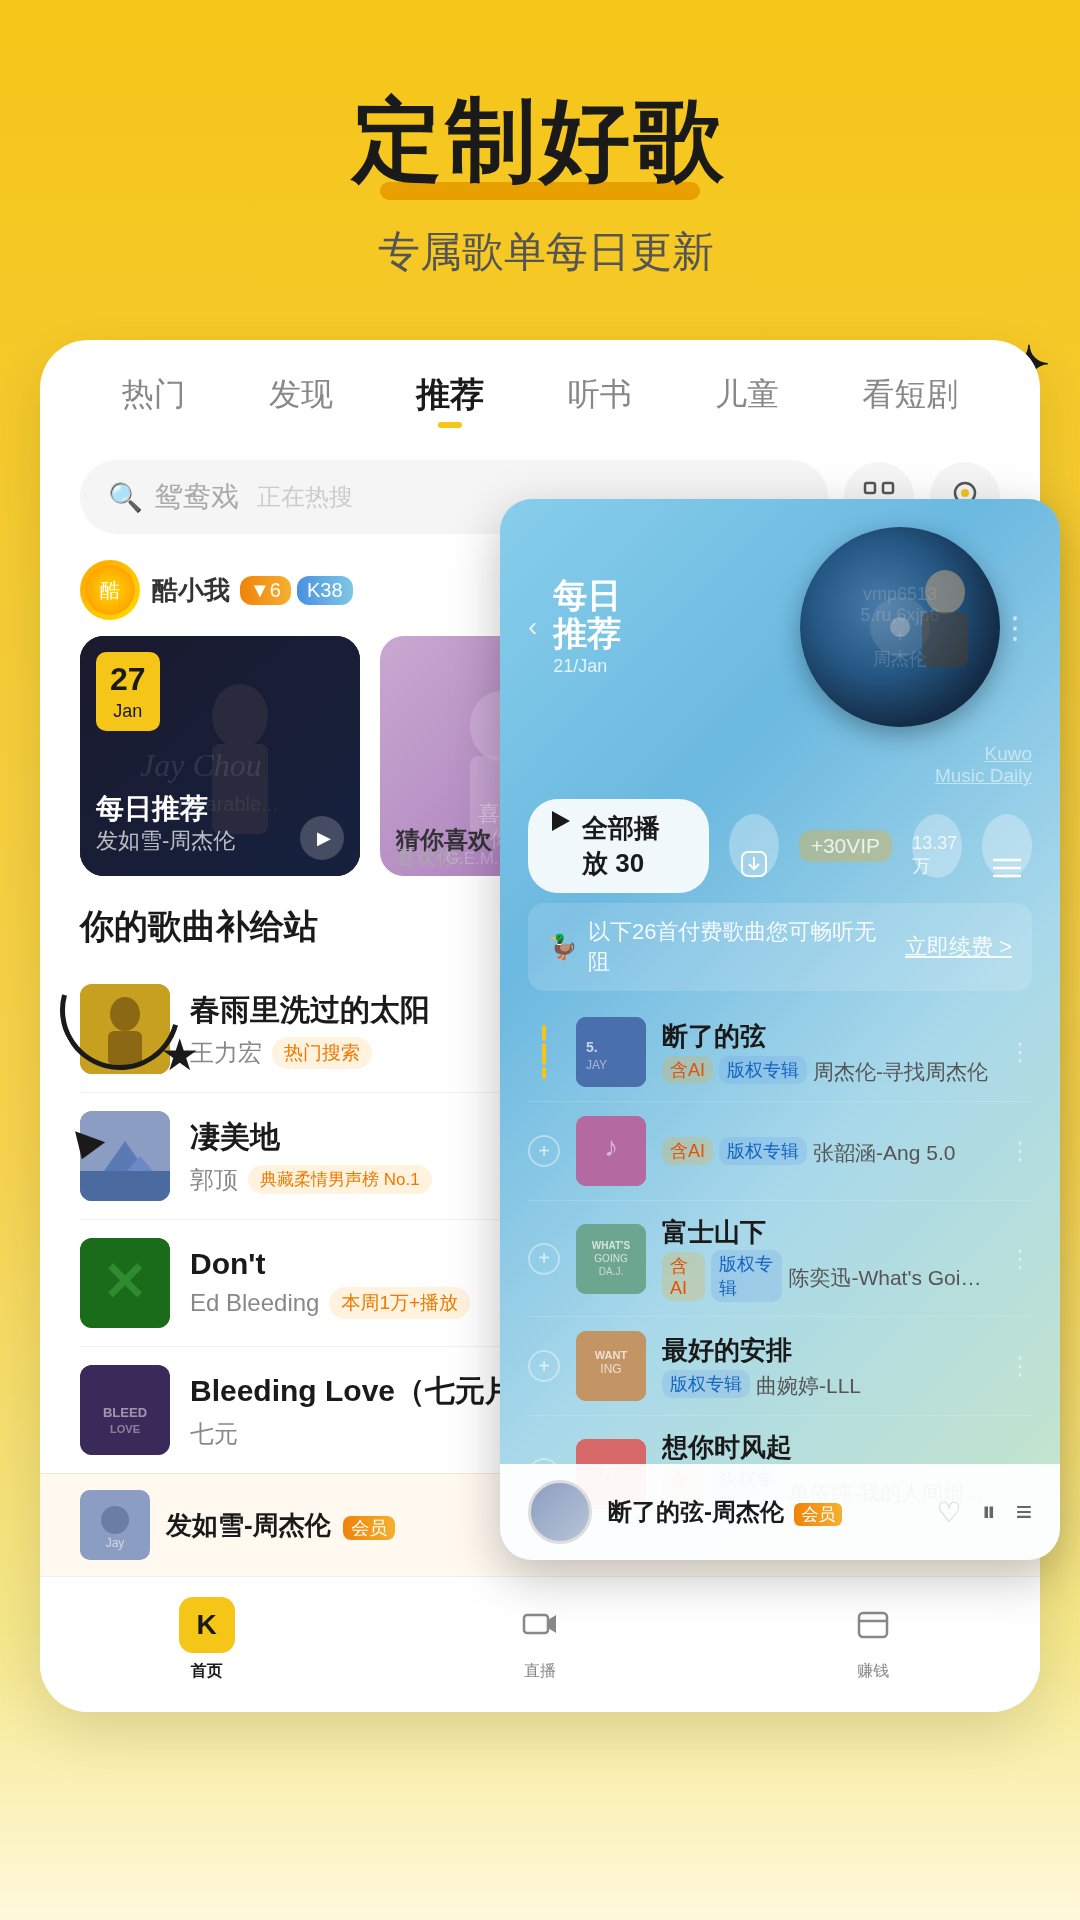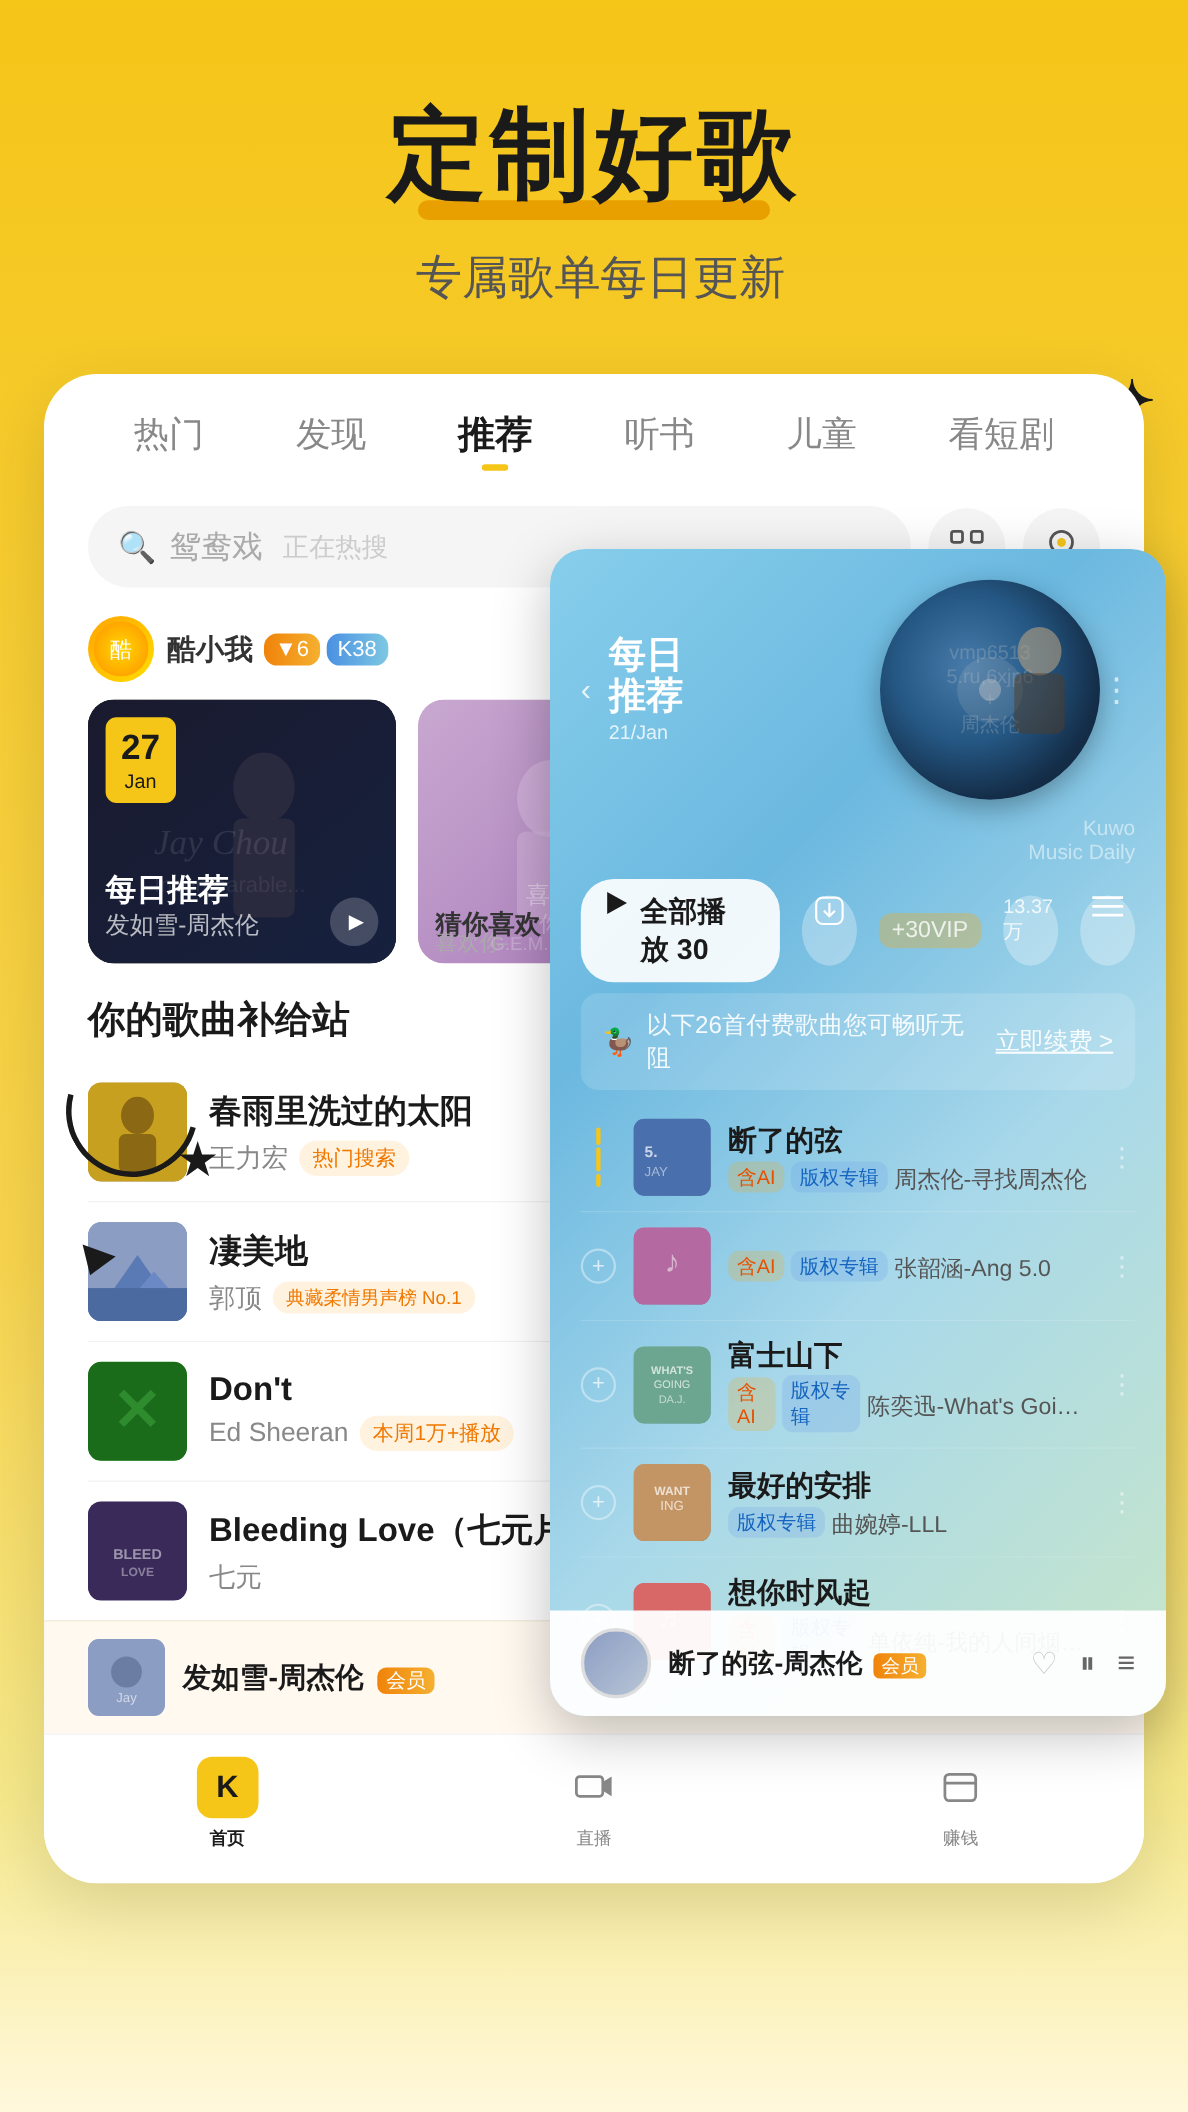--- a/index.html
+++ b/index.html
@@ -584,21 +584,21 @@
       border-style: solid;
       border-width: 10px 0 10px 18px;
       border-color: transparent transparent transparent #1a1a1a;
     }
     .ctrl-icon-btn {
       background: rgba(255,255,255,0.3);
       border-radius: 50%;
       width: 64px;
       height: 64px;
       display: flex;
-      align-items: flex-start;
+      align-items: flex-end;
       justify-content: center;
       font-size: 24px;
       color: white;
     }
 
     
     .promo-bar {
       background: rgba(255,255,255,0.15);
       border-radius: 16px;
       padding: 14px 20px;
@@ -946,21 +946,21 @@
       <div class="song-item">
         <div class="song-thumb" style="background:#228B22;">
           <svg width="90" height="90" viewBox="0 0 90 90">
             <rect width="90" height="90" fill="#1a6b1a" rx="12"></rect>
             <text x="45" y="62" text-anchor="middle" font-size="54" font-weight="900" fill="#2E8B2E">✕</text>
           </svg>
         </div>
         <div class="song-info">
           <div class="song-name">Don't</div>
           <div class="song-meta">
-            <span class="song-artist">Ed Sheeran</span>
+            <span class="song-artist">Ed Bleeding</span>
             <span class="tag-badge tag-week">本周1万+播放</span>
           </div>
         </div>
       </div>
 
       <div class="song-item">
         <div class="song-thumb" style="background: linear-gradient(135deg, #4a3a6a, #6a5a8a);">
           <svg width="90" height="90" viewBox="0 0 90 90">
             <rect width="90" height="90" fill="#3a2a5a" rx="12"></rect>
             <text x="45" y="52" text-anchor="middle" font-size="13" fill="rgba(255,255,255,0.5)" font-weight="600">BLEED</text>
@@ -1041,21 +1041,21 @@
           <ellipse cx="145" cy="65" rx="20" ry="22" fill="rgba(180,160,130,0.6)"></ellipse>
           <rect x="122" y="85" width="46" height="55" rx="8" fill="rgba(80,60,40,0.5)"></rect>
         </svg>
         <div class="disc-inner">
           <div class="disc-hole"></div>
         </div>
       </div>
       <span class="overlay-more">⋮</span>
     </div>
 
-    <div style="text-align:right;font-size:19px;color:rgba(255,255,255,0.5);margin-bottom:12px;">Kuwo<br>Music Daily</div>
+    <div style="text-align:right;font-size:19px;color:rgba(255,255,255,0.5);margin-bottom:12px;text-decoration:underline;">Kuwo<br>Music Daily</div>
 
     <div class="overlay-controls-row">
       <div class="play-all-btn">
         <div class="play-triangle"></div>
         <span>全部播放 30</span>
       </div>
       <div class="ctrl-icon-btn">
         <svg width="28" height="28" viewBox="0 0 28 28" fill="none">
           <rect x="2" y="2" width="24" height="24" rx="6" stroke="white" stroke-width="2"></rect>
           <line x1="14" y1="7" x2="14" y2="18" stroke="white" stroke-width="2"></line>

